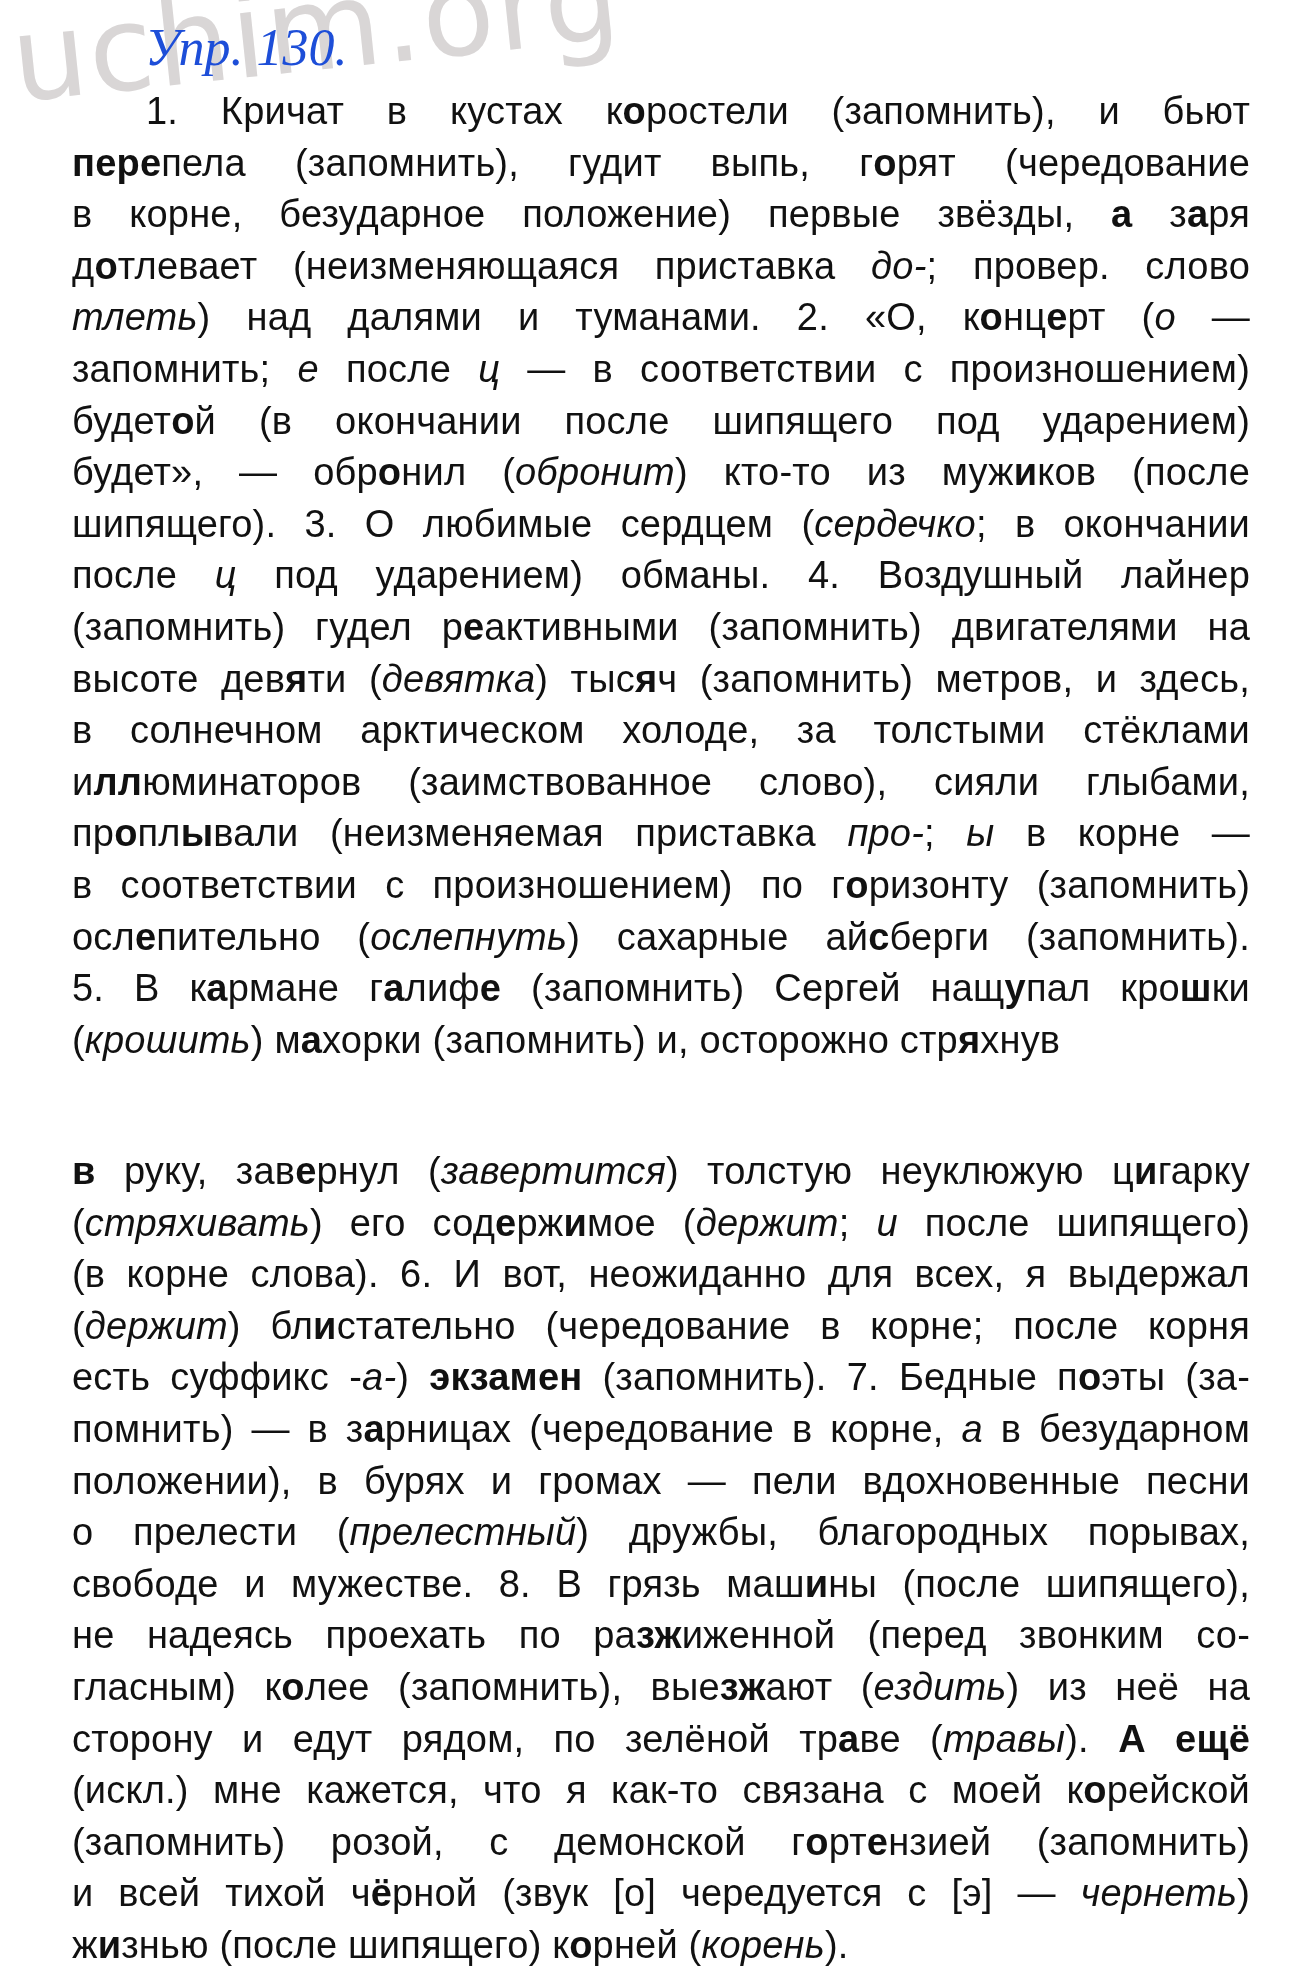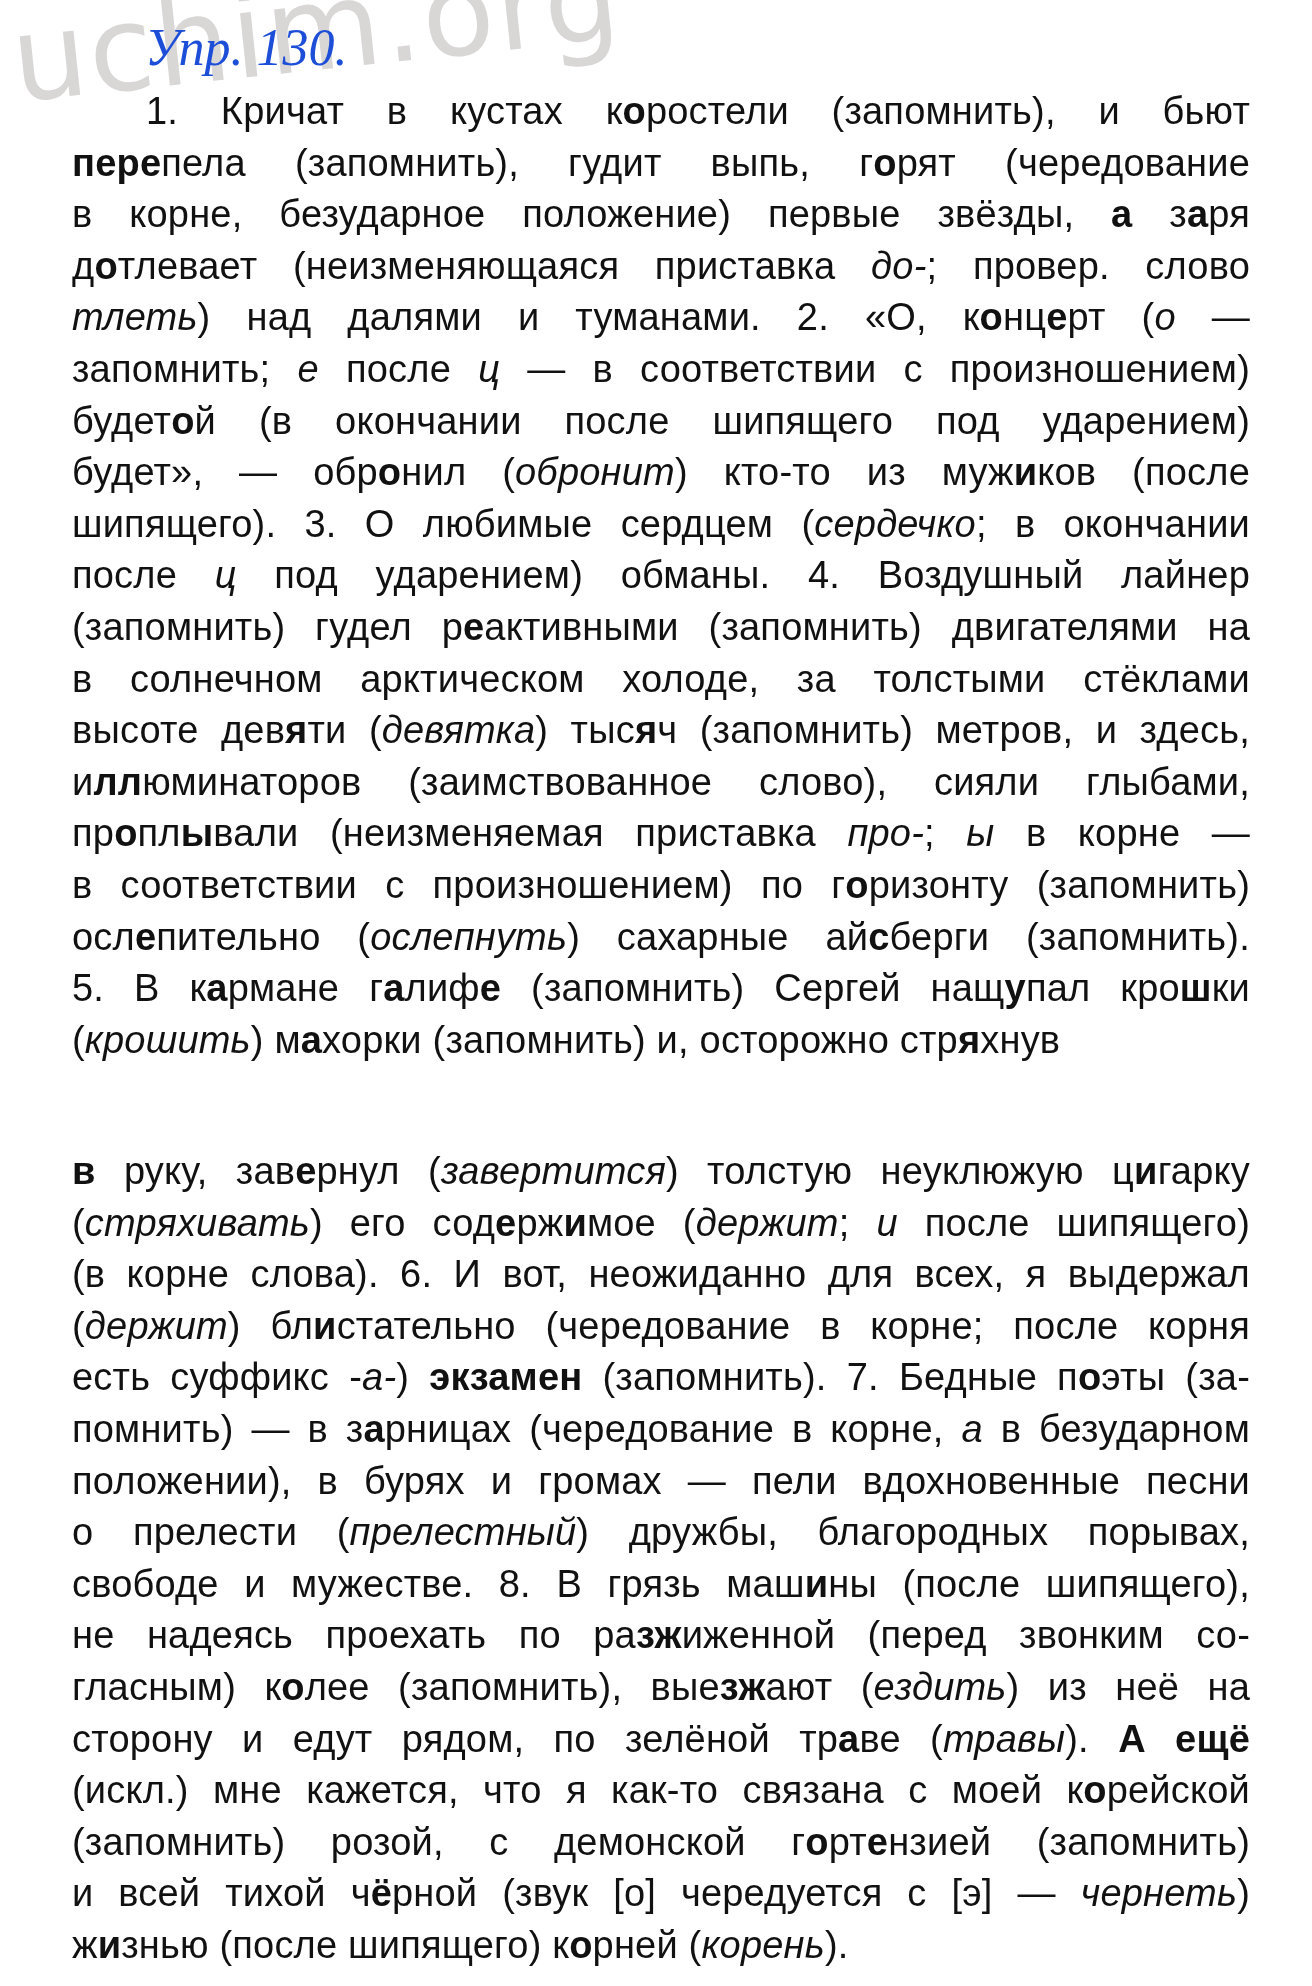--- a/index.html
+++ b/index.html
@@ -44,22 +44,22 @@
       <div class="line"><span class="b">пер</span><span class="b">е</span><span>пела (запомнить), гудит выпь, г</span><span class="b">о</span><span>рят (чередование</span></div>
       <div class="line"><span>в корне, безударное положение) первые звёзды, </span><span class="b">а</span><span> з</span><span class="b">а</span><span>ря</span></div>
       <div class="line"><span>д</span><span class="b">о</span><span>тлевает (неизменяющаяся приставка </span><span class="i">до-</span><span>; провер. слово</span></div>
       <div class="line"><span class="i">тлеть</span><span>) над далями и туманами. 2. «О, к</span><span class="b">о</span><span>нц</span><span class="b">е</span><span>рт (</span><span class="i">о</span><span> —</span></div>
       <div class="line"><span>запомнить; </span><span class="i">е</span><span> после </span><span class="i">ц</span><span> — в соответствии с произношением)</span></div>
       <div class="line"><span>будет</span><span class="b">о</span><span>й (в окончании после шипящего под ударением)</span></div>
       <div class="line"><span>будет», — обр</span><span class="b">о</span><span>нил (</span><span class="i">обронит</span><span>) кто-то из муж</span><span class="b">и</span><span>ков (после</span></div>
       <div class="line"><span>шипящего). 3. О любимые сердцем (</span><span class="i">сердечко</span><span>; в окончании</span></div>
       <div class="line"><span>после </span><span class="i">ц</span><span> под ударением) обманы. 4. Воздушный лайнер</span></div>
       <div class="line"><span>(запомнить) гудел р</span><span class="b">е</span><span>активными (запомнить) двигателями на</span></div>
+      <div class="line"><span>высоте дев</span><span class="b">я</span><span>ти (</span><span class="i">девятка</span><span>) тыс</span><span class="b">я</span><span>ч (запомнить) метров, и здесь,</span></div>
       <div class="line"><span>в солнечном арктическом холоде, за толстыми стёклами</span></div>
-      <div class="line"><span>высоте дев</span><span class="b">я</span><span>ти (</span><span class="i">девятка</span><span>) тыс</span><span class="b">я</span><span>ч (запомнить) метров, и здесь,</span></div>
       <div class="line"><span>и</span><span class="b">лл</span><span>юминаторов (заимствованное слово), сияли глыбами,</span></div>
       <div class="line"><span>пр</span><span class="b">о</span><span>пл</span><span class="b">ы</span><span>вали (неизменяемая приставка </span><span class="i">про-</span><span>; </span><span class="i">ы</span><span> в корне —</span></div>
       <div class="line"><span>в соответствии с произношением) по г</span><span class="b">о</span><span>ризонту (запомнить)</span></div>
       <div class="line"><span>осл</span><span class="b">е</span><span>пительно (</span><span class="i">ослепнуть</span><span>) сахарные ай</span><span class="b">с</span><span>берги (запомнить).</span></div>
       <div class="line"><span>5. В к</span><span class="b">а</span><span>рмане г</span><span class="b">а</span><span>лиф</span><span class="b">е</span><span> (запомнить) Сергей нащ</span><span class="b">у</span><span>пал кро</span><span class="b">ш</span><span>ки</span></div>
       <div class="line last"><span>(</span><span class="i">крошить</span><span>) м</span><span class="b">а</span><span>хорки (запомнить) и, осторожно стр</span><span class="b">я</span><span>хнув</span></div>
     </div>
   <div class="block block2">
       <div class="line"><span class="b">в</span><span> руку, зав</span><span class="b">е</span><span>рнул (</span><span class="i">завертится</span><span>) толстую неуклюжую ц</span><span class="b">и</span><span>гарку</span></div>
       <div class="line"><span>(</span><span class="i">стряхивать</span><span>) его сод</span><span class="b">е</span><span>рж</span><span class="b">и</span><span>мое (</span><span class="i">держит</span><span>; </span><span class="i">и</span><span> после шипящего)</span></div>

